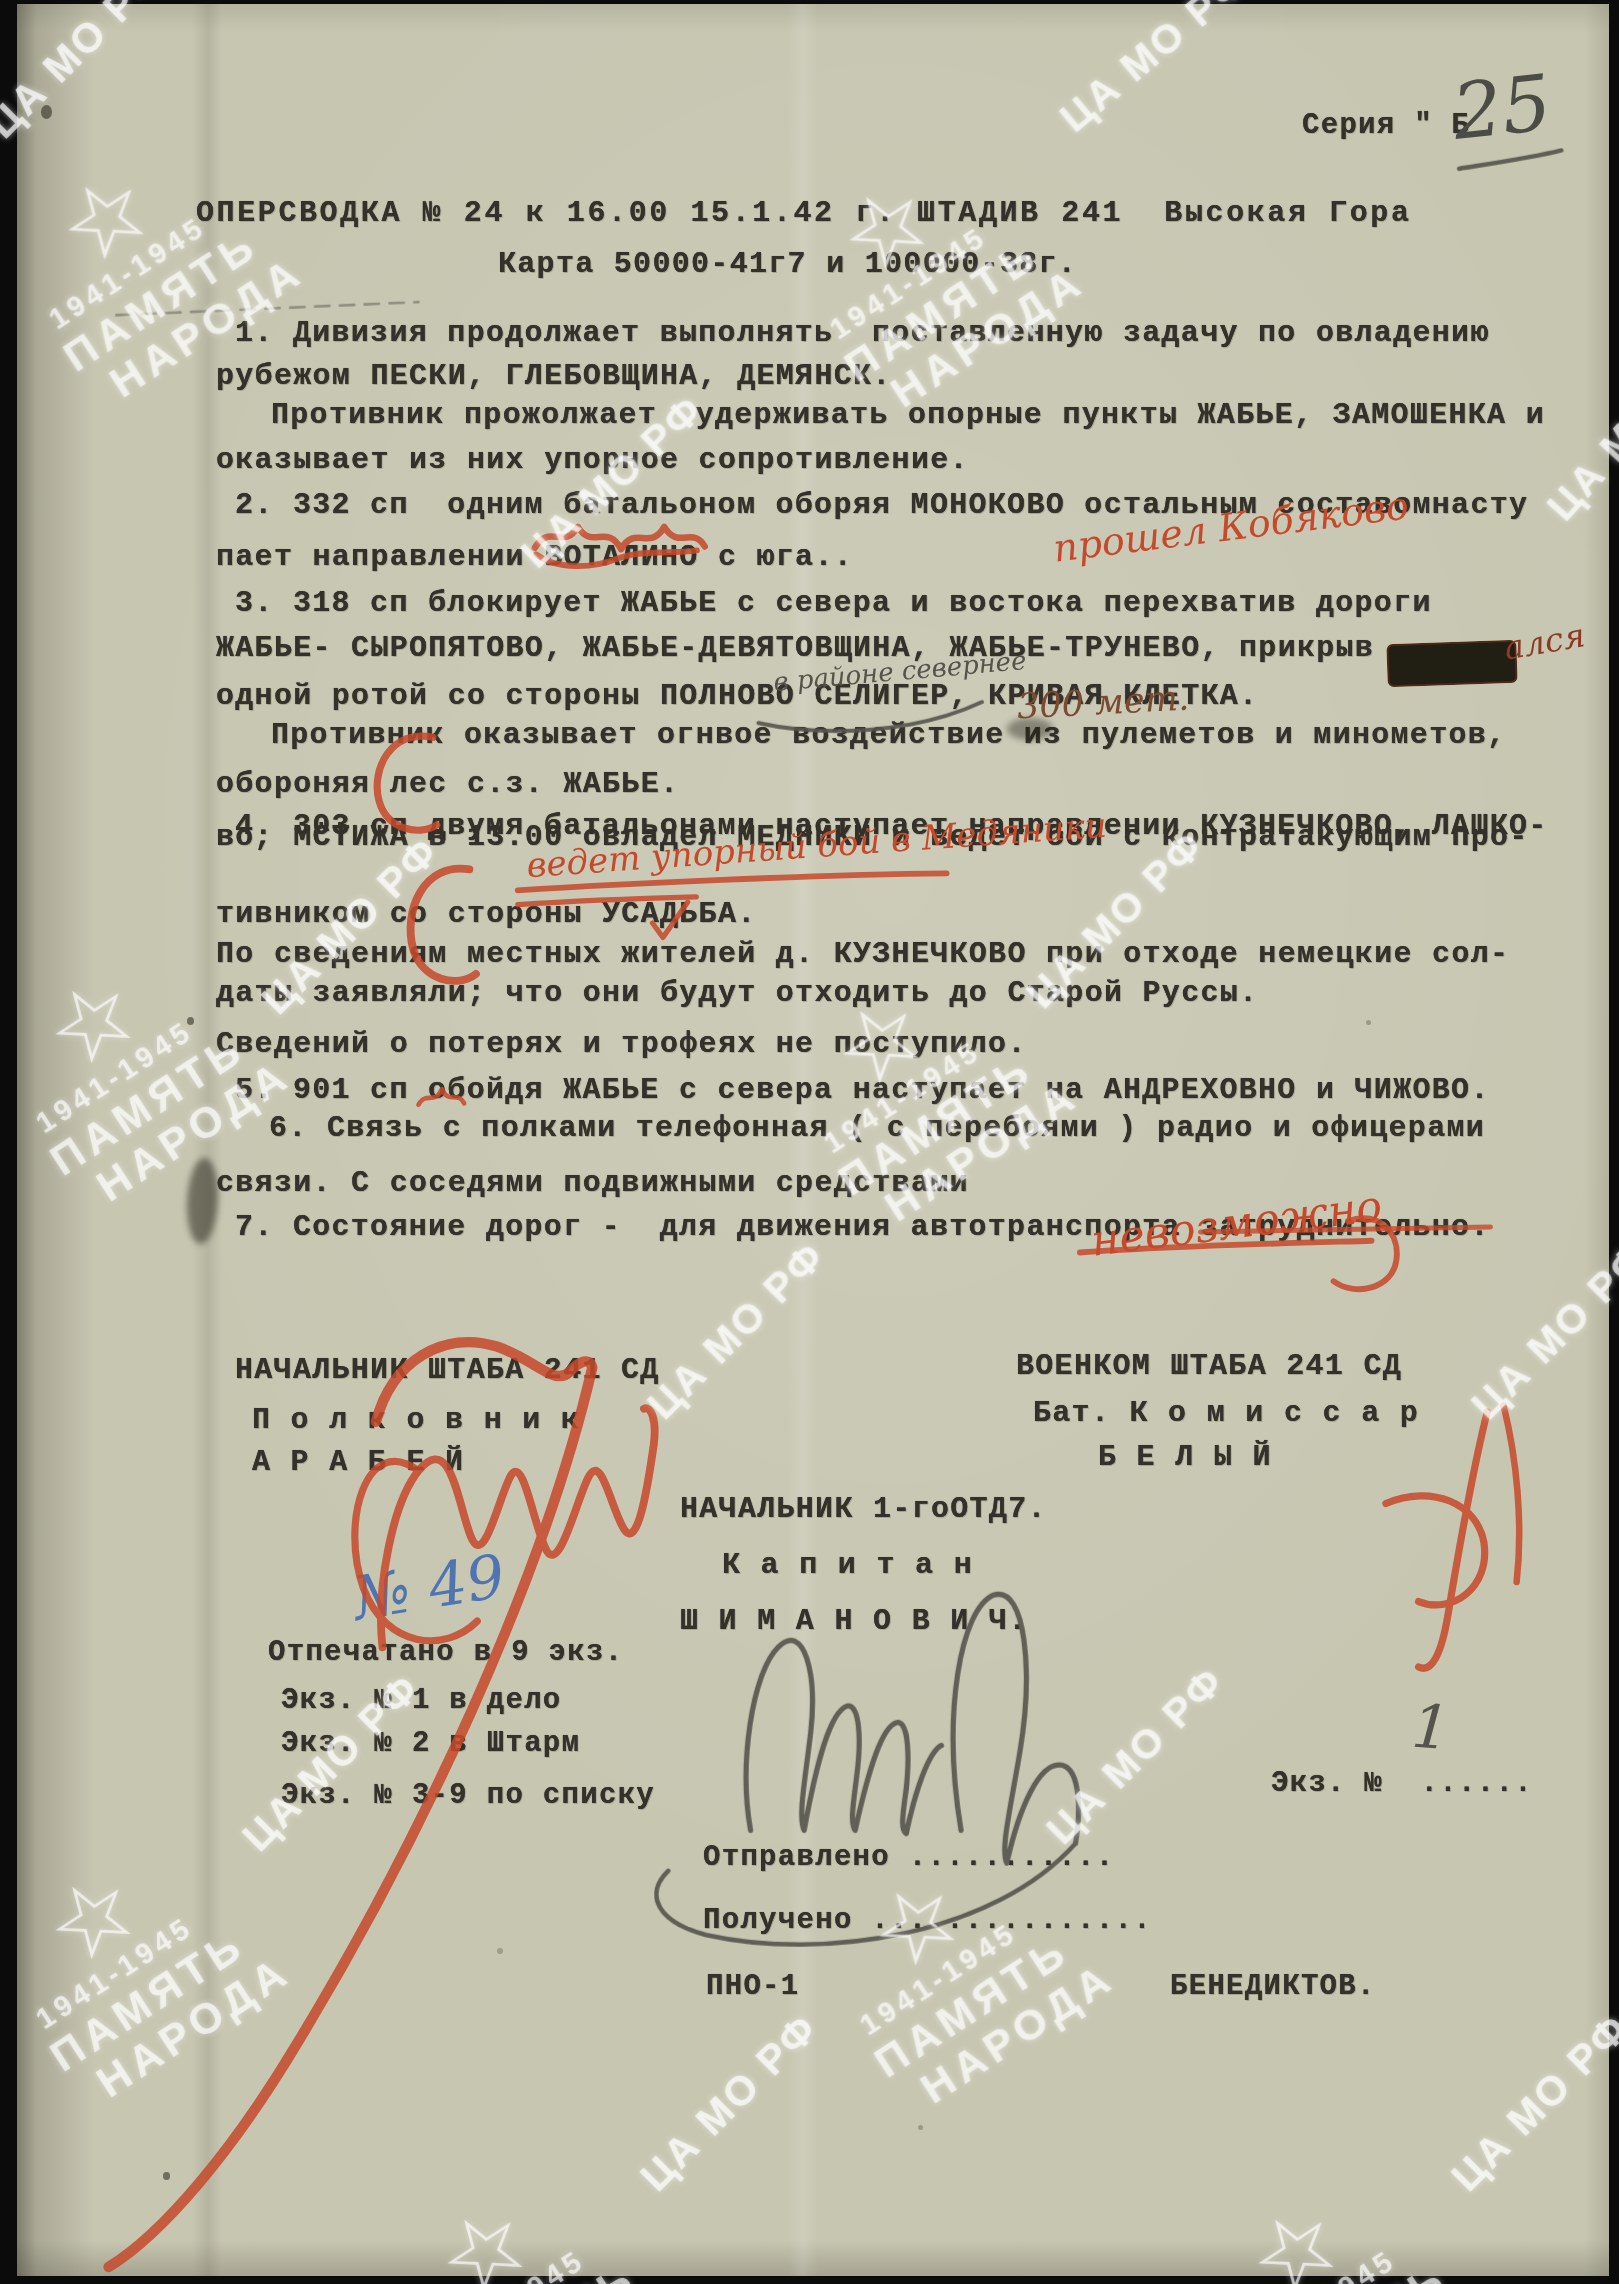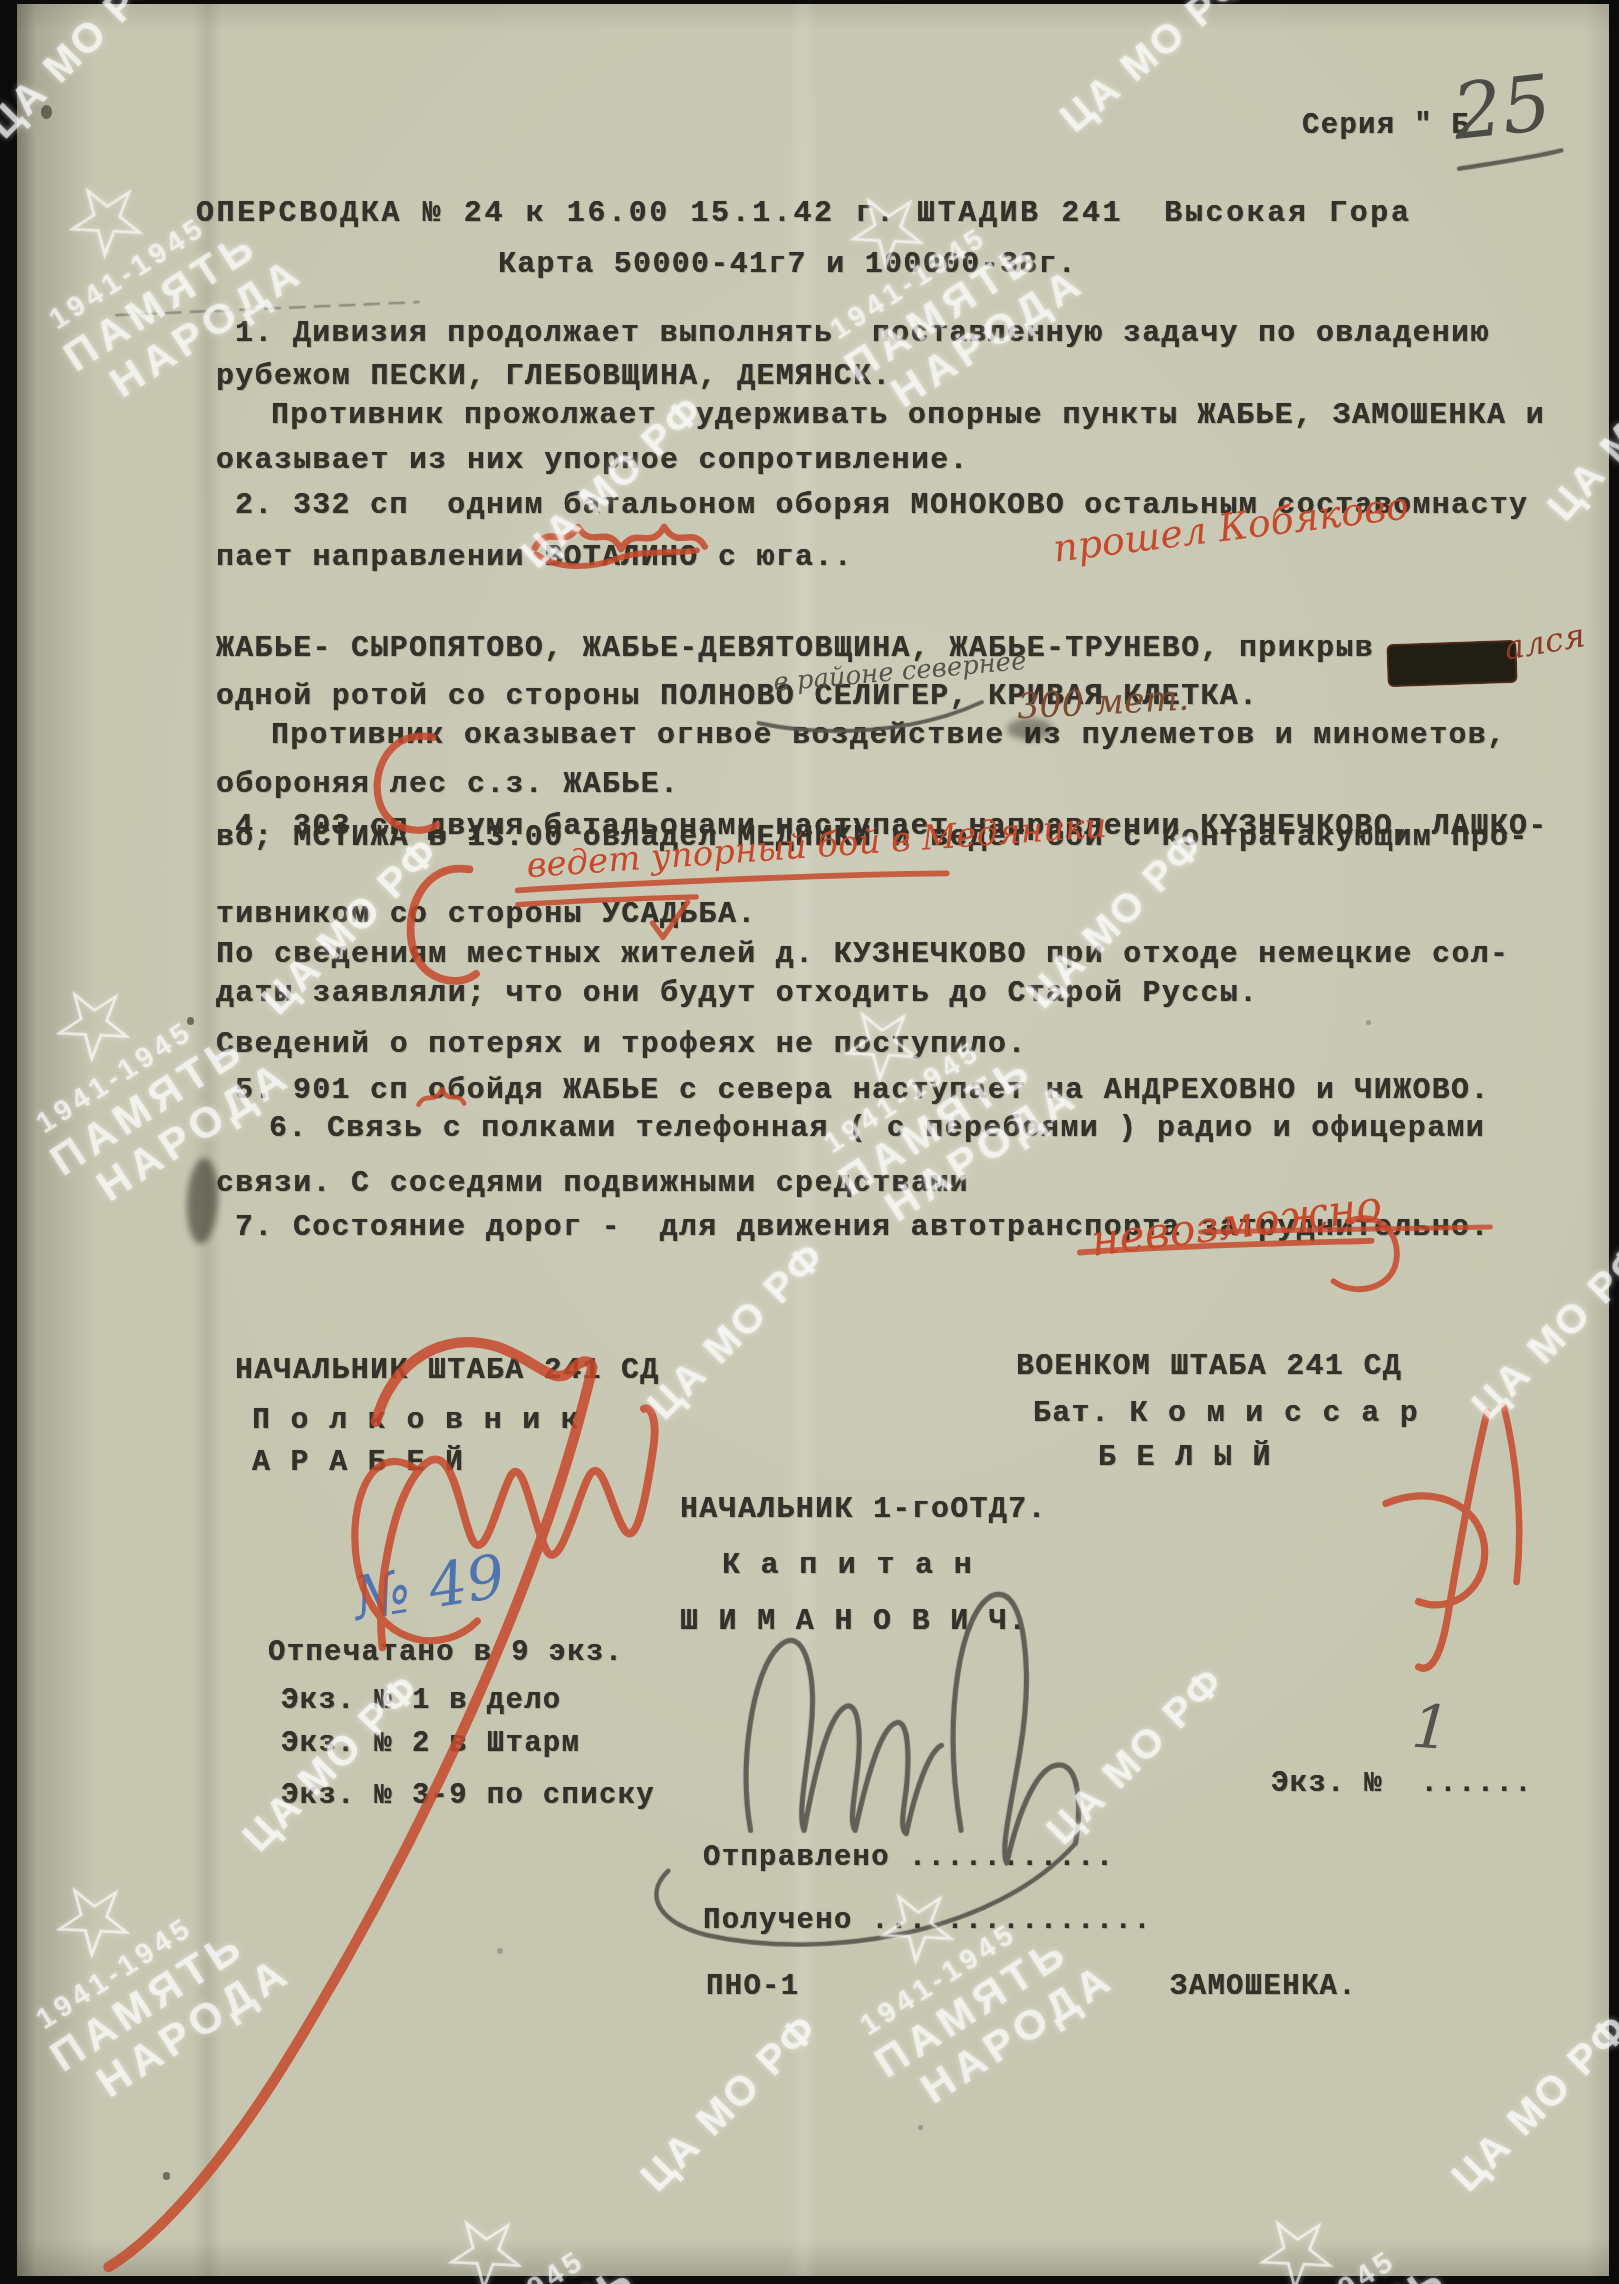--- a/index.html
+++ b/index.html
@@ -51,20 +51,21 @@
 
   <div class="t hdr" style="left:196px;top:196px;">ОПЕРСВОДКА № 24 к 16.00 15.1.42 г. ШТАДИВ 241  Высокая Гора</div>
   <div class="t" style="left:498px;top:247px;">Карта 50000-41г7 и 100000-38г.</div>
 
   <div class="t" style="left:235px;top:316px;">1. Дивизия продолжает выполнять  поставленную задачу по овладению</div>
   <div class="t" style="left:216px;top:359px;">рубежом ПЕСКИ, ГЛЕБОВЩИНА, ДЕМЯНСК.</div>
   <div class="t" style="left:271px;top:398px;">Противник прожолжает  удерживать опорные пункты ЖАБЬЕ, ЗАМОШЕНКА и</div>
   <div class="t" style="left:216px;top:443px;">оказывает из них упорное сопротивление.</div>
   <div class="t" style="left:235px;top:488px;">2. 332 сп  одним батальоном оборяя МОНОКОВО остальным составомнасту</div>
   <div class="t" style="left:216px;top:540px;">пает направлении ВОТАЛИНО с юга..</div>
+  <div class="t" style="left:235px;top:586px;">3. 318 сп блокирует ЖАБЬЕ с севера и востока перехватив дороги</div>
   <div class="t" style="left:216px;top:679px;">одной ротой со стороны ПОЛНОВО СЕЛИГЕР, КРИВАЯ КЛЕТКА.</div>
   <div class="t" style="left:216px;top:631px;">ЖАБЬЕ- СЫРОПЯТОВО, ЖАБЬЕ-ДЕВЯТОВЩИНА, ЖАБЬЕ-ТРУНЕВО, прикрыв</div>
   <div class="t" style="left:271px;top:718px;">Противник оказывает огнвое воздействие из пулеметов и минометов,</div>
   <div class="t" style="left:216px;top:767px;">обороняя лес с.з. ЖАБЬЕ.</div>
   <div class="t" style="left:235px;top:809px;">4. 303 сп двумя батальонами наступает направлении КУЗНЕЧКОВО, ЛАШКО-</div>
   <div class="t" style="left:216px;top:820px;">во, МСТИЖА в 13.00 овладел МЕДНИКИ и ведет бой с контратакующим про-</div>
   <div class="t" style="left:216px;top:865px;margin-top:32px;">тивником со стороны УСАДЬБА.</div>
   <div class="t" style="left:216px;top:937px;">По сведениям местных жителей д. КУЗНЕЧКОВО при отходе немецкие сол-</div>
   <div class="t" style="left:216px;top:976px;">даты заявляли; что они будут отходить до Старой Руссы.</div>
   <div class="t" style="left:216px;top:1027px;">Сведений о потерях и трофеях не поступило.</div>
@@ -95,21 +96,21 @@
   <div class="t" style="left:680px;top:1604px;">Ш И М А Н О В И Ч.</div>
 
   <div class="t sm" style="left:268px;top:1636px;">Отпечатано в 9 экз.</div>
   <div class="t sm" style="left:281px;top:1684px;">Экз. № 1 в дело</div>
   <div class="t sm" style="left:281px;top:1727px;">Экз. № 2 в Штарм</div>
   <div class="t sm" style="left:281px;top:1779px;text-align:center;">Экз. № 3-9 по списку</div>
   <div class="t sm" style="left:1271px;top:1767px;">Экз. №  ......</div>
   <div class="t sm" style="left:703px;top:1841px;">Отправлено ...........</div>
   <div class="t sm" style="left:703px;top:1904px;">Получено ...............</div>
   <div class="t sm" style="left:706px;top:1970px;">ПНО-1</div>
-  <div class="t sm" style="left:1170px;top:1970px;">ЗАМОШЕНКА.</div>
+  <div class="t sm" style="left:1170px;top:1970px;">БЕНЕДИКТОВ.</div>
 
   <div class="speck" style="left:41px;top:105px;width:11px;height:13.7px;"></div>
   <div class="speck" style="left:187px;top:1017px;width:7.2px;height:7.8px;"></div>
   <div class="speck" style="left:163px;top:2172px;width:6.5px;height:7.8px;"></div>
   <div class="speck" style="left:918px;top:2125px;width:5.2px;height:5.2px;opacity:.5;"></div>
   <div class="speck" style="left:1366px;top:1020px;width:5.2px;height:5.2px;opacity:.5;"></div>
   <div class="speck" style="left:497px;top:1948px;width:5.9px;height:5.9px;opacity:.45;"></div>
   <div class="smudge" style="left:187px;top:1158px;width:31px;height:86px;background:rgba(30,28,18,0.5);transform:rotate(3deg);"></div>
   <div class="smudge" style="left:1007px;top:718px;width:46px;height:22px;background:rgba(30,28,18,0.4);"></div>
 

